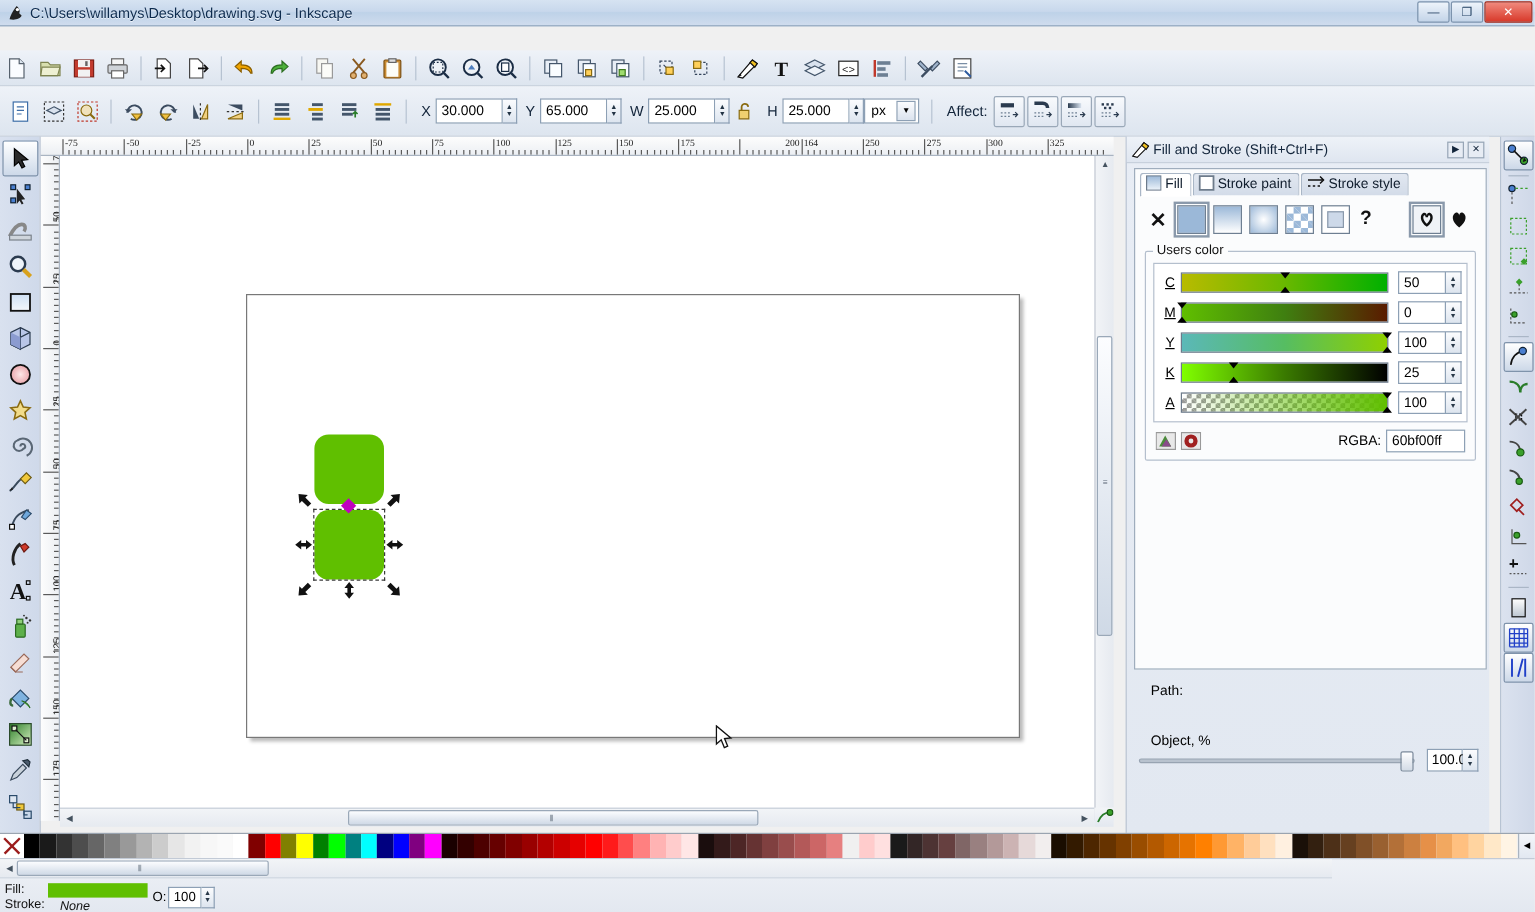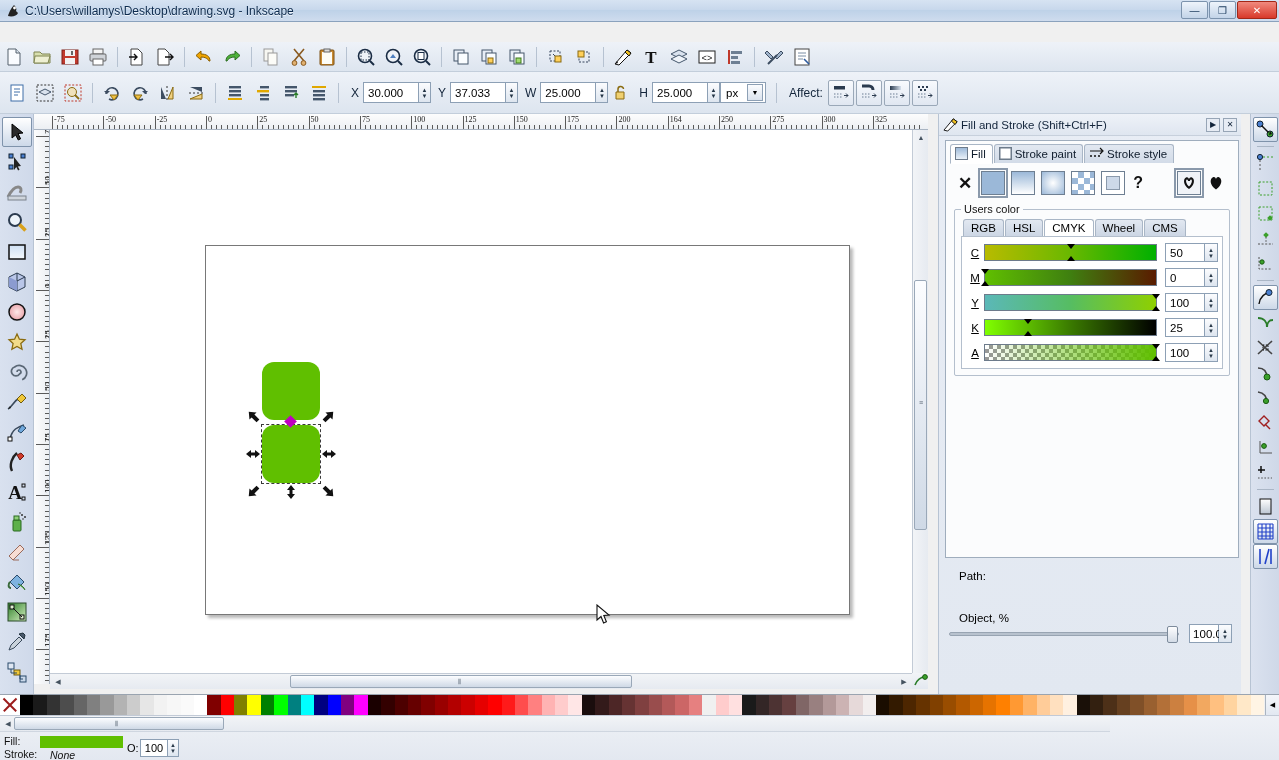--- a/index.html
+++ b/index.html
@@ -598,21 +598,21 @@
     <div class="tsep"></div>
 
     <span class="fieldlbl">X</span>
     <div class="numfield" style="width:56px">30.000</div>
     <div class="spin">
         <i class="mini">▲</i>
         <i class="mini">▼</i>
       </div>
 
     <span class="fieldlbl">Y</span>
-    <div class="numfield" style="width:56px">37.033</div>
+    <div class="numfield" style="width:56px">65.000</div>
     <div class="spin">
         <i class="mini">▲</i>
         <i class="mini">▼</i>
       </div>
 
     <span class="fieldlbl">W</span>
     <div class="numfield" style="width:56px">25.000</div>
     <div class="spin">
         <i class="mini">▲</i>
         <i class="mini">▼</i>
@@ -944,21 +944,21 @@
       <div class="rtick" style="left: 536.23px; top: 11px; width: 1px; height: 4px;"></div>
       <div class="rtick" style="left: 541.36px; top: 11px; width: 1px; height: 4px;"></div>
       <div class="rtick" style="left: 546.49px; top: 11px; width: 1px; height: 4px;"></div>
       <div class="rtick" style="left: 551.62px; top: 11px; width: 1px; height: 4px;"></div>
       <div class="rtick" style="left: 556.75px; top: 11px; width: 1px; height: 4px;"></div>
       <div class="rtick" style="left: 561.88px; top: 11px; width: 1px; height: 4px;"></div>
       <div class="rtick" style="left: 567.01px; top: 11px; width: 1px; height: 4px;"></div>
       <div class="rtick" style="left: 572.14px; top: 11px; width: 1px; height: 4px;"></div>
       <div class="rtick" style="left: 577.27px; top: 11px; width: 1px; height: 4px;"></div>
       <div class="rtick" style="left: 582.4px; top: 2px; width: 1px; height: 13px;"></div>
-      <div class="rlabel" style="left: 584.4px; top: 1px;">200</div>
+      <div class="rlabel" style="left: 584.4px; top: 1px; padding-left: 36px;">200</div>
       <div class="rtick" style="left: 587.53px; top: 11px; width: 1px; height: 4px;"></div>
       <div class="rtick" style="left: 592.66px; top: 11px; width: 1px; height: 4px;"></div>
       <div class="rtick" style="left: 597.79px; top: 11px; width: 1px; height: 4px;"></div>
       <div class="rtick" style="left: 602.92px; top: 11px; width: 1px; height: 4px;"></div>
       <div class="rtick" style="left: 608.05px; top: 11px; width: 1px; height: 4px;"></div>
       <div class="rtick" style="left: 613.18px; top: 11px; width: 1px; height: 4px;"></div>
       <div class="rtick" style="left: 618.31px; top: 11px; width: 1px; height: 4px;"></div>
       <div class="rtick" style="left: 623.44px; top: 11px; width: 1px; height: 4px;"></div>
       <div class="rtick" style="left: 628.57px; top: 11px; width: 1px; height: 4px;"></div>
       <div class="rtick" style="left: 633.7px; top: 2px; width: 1px; height: 13px;"></div>
@@ -1281,27 +1281,20 @@
           <span class="paintbtn" style="display:flex;align-items:center;justify-content:center;border:none;background:transparent">
             <svg width="18" height="16" viewBox="0 0 16 16">
                 <path d="M8 14.5 C1.5 10 1.5 4 5 2.3 C6.6 1.5 8 3 8 4.6 C8 3 9.4 1.5 11 2.3 C14.5 4 14.5 10 8 14.5 Z" fill="#111"></path>
               </svg>
           </span>
         </span>
       </div>
 
       <fieldset class="fieldset">
         <legend>Users color</legend>
-        <div class="cmodel-tabs">
-          <div class="ctab">RGB</div>
-          <div class="ctab">HSL</div>
-          <div class="ctab active">CMYK</div>
-          <div class="ctab">Wheel</div>
-          <div class="ctab">CMS</div>
-        </div>
         <div class="slider-area">
 
           <div class="srow">
             <span class="slabel" style="text-decoration:underline">C</span>
             <span class="strip" style="background:linear-gradient(to right,#b8bb00,#69b800,#00b000)">
               <span class="s-marker-top" style="left:calc(50% - 4px)"></span>
                 <span class="s-marker-bot" style="left:calc(50% - 4px)"></span>
             </span>
             <span class="sval">50</span>
             <span class="sspin">
@@ -1359,20 +1352,38 @@
                 <span class="s-marker-bot" style="right:-4px"></span>
             </span>
             <span class="sval">100</span>
             <span class="sspin">
                 <i class="mini">▲</i>
                 <i class="mini">▼</i>
               </span>
           </div>
         </div>
 
+        <div class="rgba-row">
+          <span style="display:flex;margin-right:4px">
+            <svg width="17" height="15" viewBox="0 0 17 15">
+                <rect x="0.5" y="0.5" width="16" height="14" fill="#e8e8e8" stroke="#999"></rect>
+                <path d="M3 12 L8 3 L13 12 Z" fill="#4a8a3a"></path>
+                <path d="M5 12 L9 6 L13 12 Z" fill="#8a4a8a"></path>
+              </svg>
+          </span>
+          <span style="display:flex">
+            <svg width="17" height="15" viewBox="0 0 17 15">
+                <rect x="0.5" y="0.5" width="16" height="14" fill="#e8e8e8" stroke="#999"></rect>
+                <circle cx="8.5" cy="7.5" r="5.5" fill="#a02020"></circle>
+                <circle cx="8.5" cy="7.5" r="2" fill="#e8e8e8"></circle>
+              </svg>
+          </span>
+          <span class="rgba-lbl">RGBA:</span>
+          <span class="rgba-field">60bf00ff</span>
+        </div>
       </fieldset>
     </div>
 
     <div class="blur-label" style="position:absolute;left:10px;top:450px;">Path:</div>
 
     <div class="blur-label" style="position:absolute;left:10px;top:492px;">Object, %</div>
     <div style="position:absolute;left:10px;top:510px;width:283px;display:flex;align-items:center;">
       <span class="slider-track" style="width:232px">
         <span class="slider-knob" style="right:0px;"></span>
       </span>

